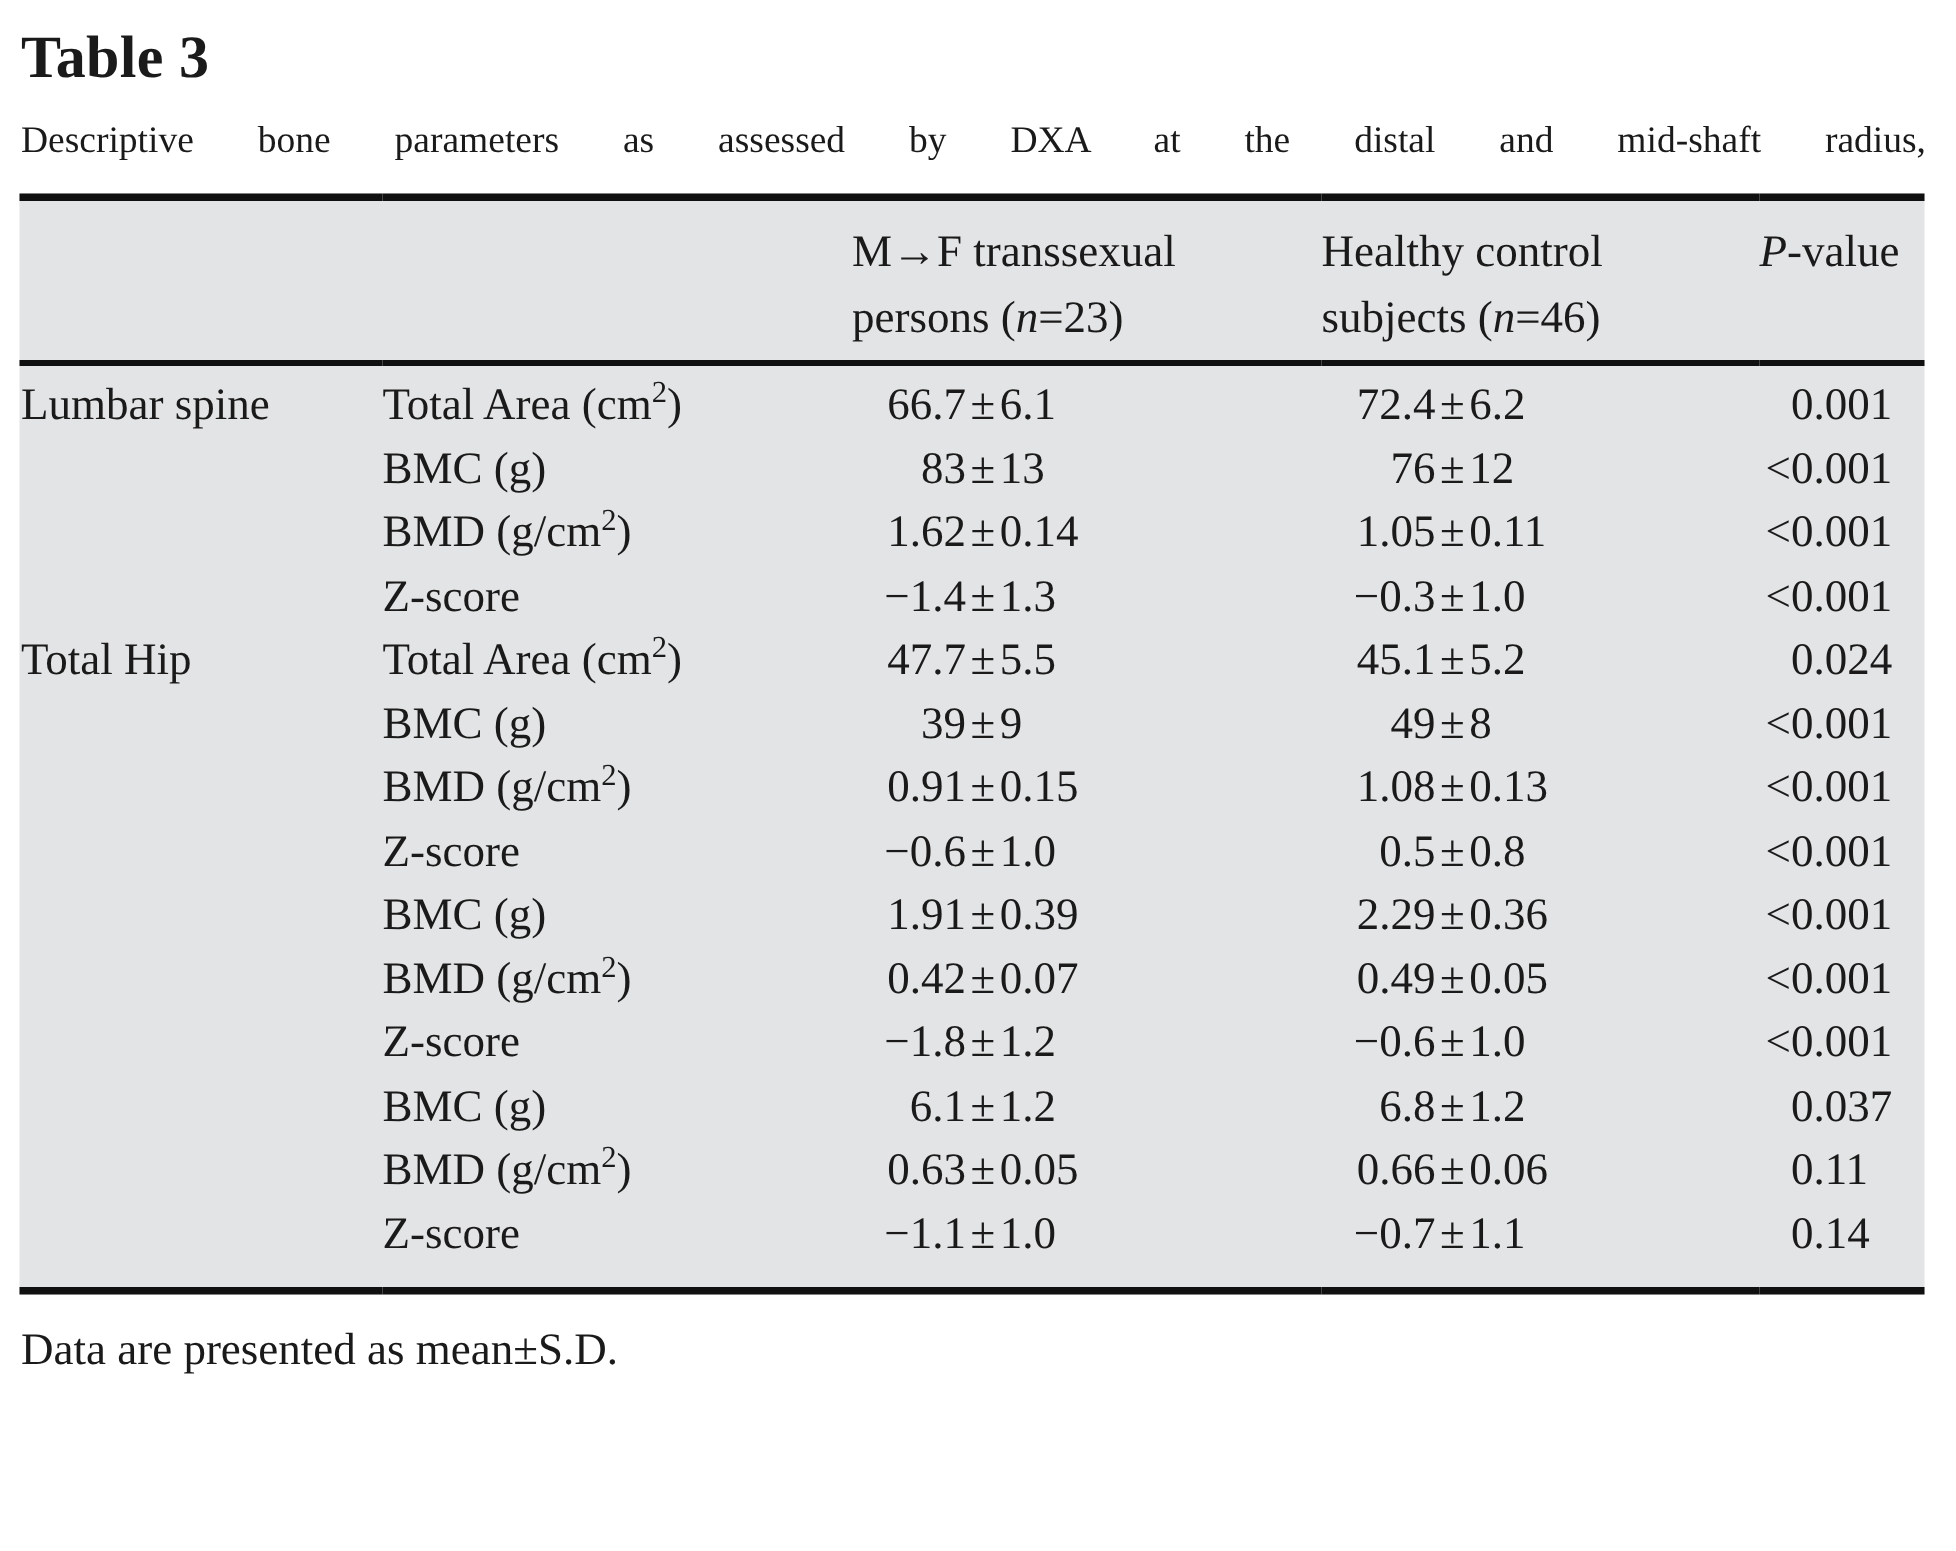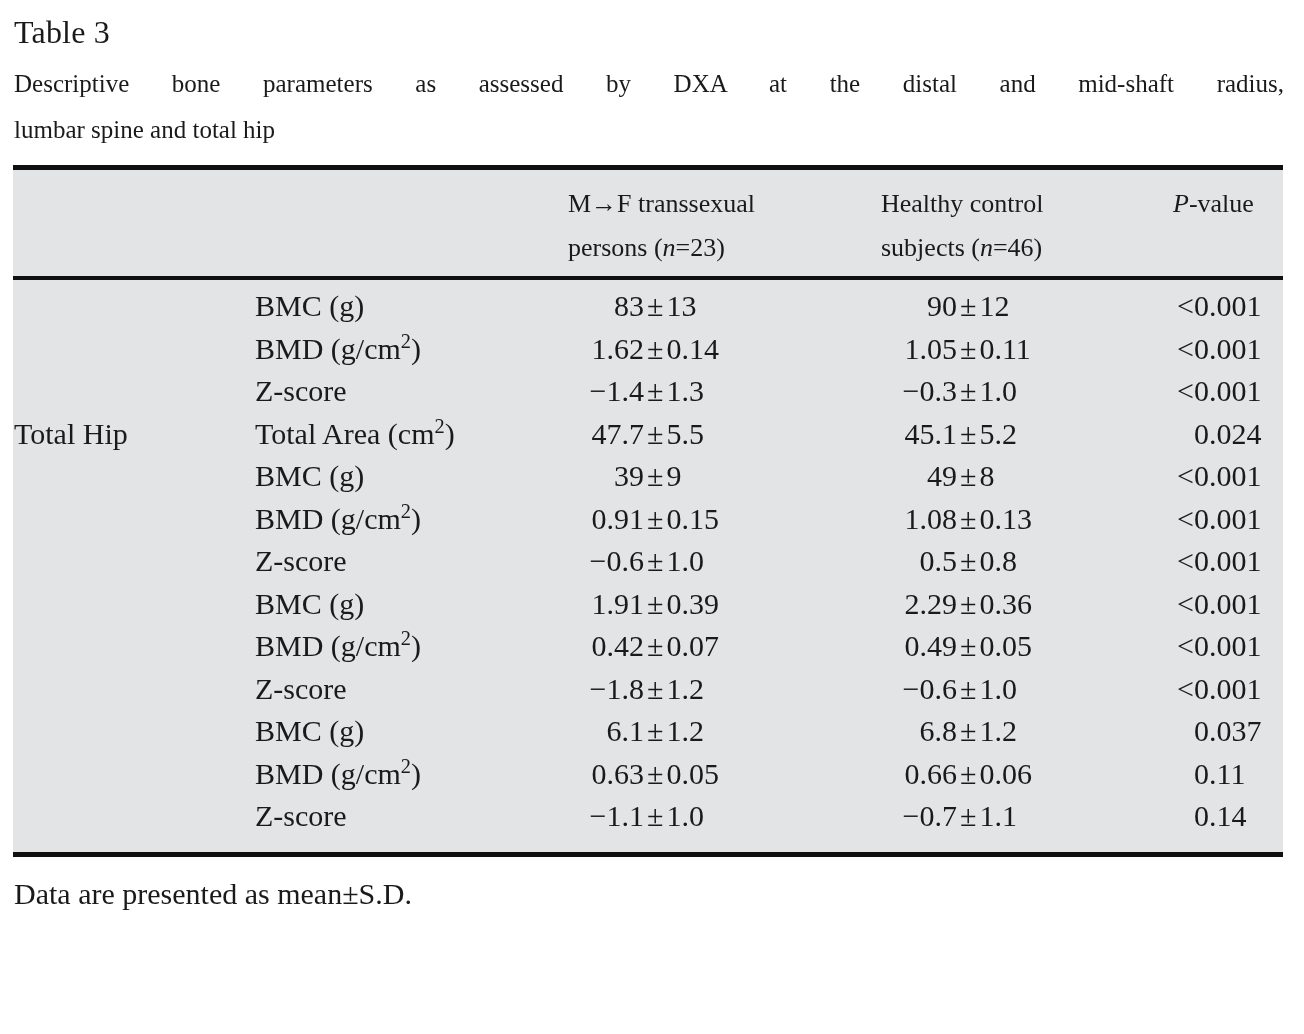--- a/index.html
+++ b/index.html
@@ -10,21 +10,21 @@
   *{box-sizing:border-box;}
   html,body{margin:0;padding:0;background:#ffffff;}
   body{
     width:1304px;height:1034px;overflow:hidden;
     font-family:"Liberation Serif","DejaVu Serif",serif;
     color:var(--ink);
   }
   .page{padding:10px 17px 0 13px;width:1304px;}
 
   .tbl-label{
-    font-size:32px;font-weight:normal;margin:4px 0 10px 1px;letter-spacing:.2px;
+    font-size:40px;font-weight:bold;margin:4px 0 10px 1px;letter-spacing:.2px;
   }
   .caption{width:1270px;margin-left:1px;}
   .cap-line{
     font-size:25px;line-height:46px;
   }
   .cap-justify{
     text-align:justify;
     text-align-last:justify;
   }
 
@@ -40,21 +40,21 @@
   }
   col.c-site {width:242px;}
   col.c-param{width:313px;}
   col.c-mf   {width:313px;}
   col.c-hc   {width:292px;}
   col.c-p    {width:110px;}
 
   thead tr{border-bottom:4px solid var(--rule);}
   thead th{
     font-weight:normal;text-align:left;vertical-align:top;
-    font-size:26px;line-height:44px;
+    font-size:30px;line-height:44px;
     padding:12px 0 6px 0;
   }
   .nvar{font-style:italic;}
 
   tbody td{
     height:42.5px;padding:0;vertical-align:middle;
     font-size:30px;line-height:42.5px;white-space:nowrap;
   }
   tbody tr:first-child td{padding-top:5px;}
   tbody tr:last-child td{padding-bottom:14px;}
@@ -74,21 +74,20 @@
 </style>
 </head>
 <body>
 
 <div class="page">
 
   <div class="tbl-label">Table 3</div>
 
   <div class="caption">
     <div class="cap-line cap-justify">Descriptive bone parameters as assessed by DXA at the distal and mid-shaft radius,</div>
-    <div class="cap-line">lumbar spine and total hip</div>
   </div>
 
   <table class="dtable">
     <colgroup>
       <col class="c-site">
         <col class="c-param">
         <col class="c-mf">
         <col class="c-hc">
         <col class="c-p">
     </colgroup>
@@ -102,24 +101,31 @@
         </th>
         <th>
           <div>Healthy control</div>
           <div><span>subjects (</span><span class="nvar">n</span><span>=46)</span></div>
         </th>
         <th><span class="nvar">P</span><span>-value</span></th>
       </tr>
     </thead>
     <tbody>
         <tr>
+          <td class="site">Lumbar spine</td>
+          <td class="param">Total Area (cm<sup>2</sup>)</td>
+          <td class="val"><span class="vl">66.7</span><span class="pm">±</span><span class="vr">6.1</span></td>
+          <td class="val"><span class="vl">72.4</span><span class="pm">±</span><span class="vr">6.2</span></td>
+          <td class="pcell"><span class="plt"></span><span class="pnum">0.001</span></td>
+        </tr>
+        <tr>
           <td class="site"></td>
           <td class="param">BMC (g)</td>
           <td class="val"><span class="vl">83</span><span class="pm">±</span><span class="vr">13</span></td>
-          <td class="val"><span class="vl">90</span><span class="pm">±</span><span class="vr">12</span></td>
+          <td class="val"><span class="vl">76</span><span class="pm">±</span><span class="vr">12</span></td>
           <td class="pcell"><span class="plt">&lt;</span><span class="pnum">0.001</span></td>
         </tr>
         <tr>
           <td class="site"></td>
           <td class="param">BMD (g/cm<sup>2</sup>)</td>
           <td class="val"><span class="vl">1.62</span><span class="pm">±</span><span class="vr">0.14</span></td>
           <td class="val"><span class="vl">1.05</span><span class="pm">±</span><span class="vr">0.11</span></td>
           <td class="pcell"><span class="plt">&lt;</span><span class="pnum">0.001</span></td>
         </tr>
         <tr>

